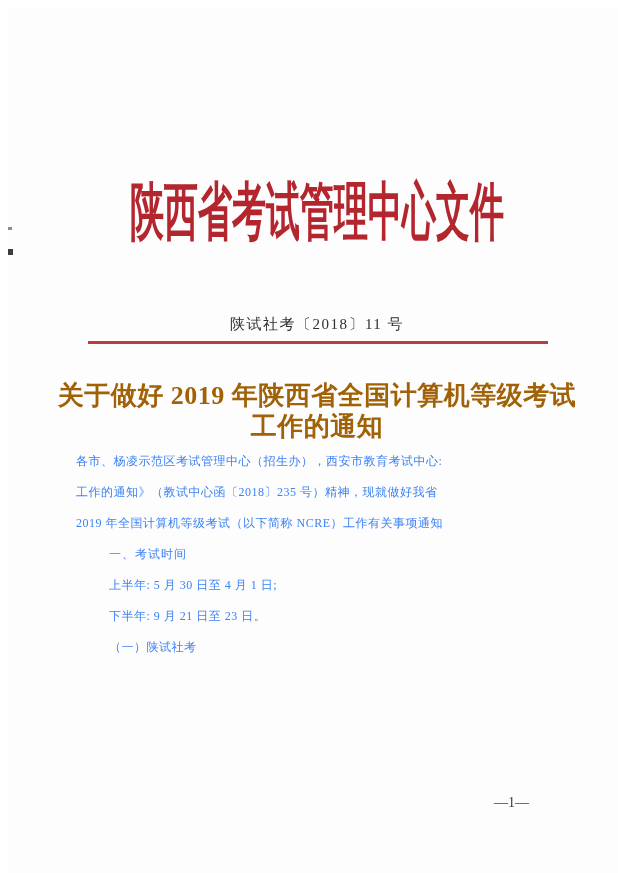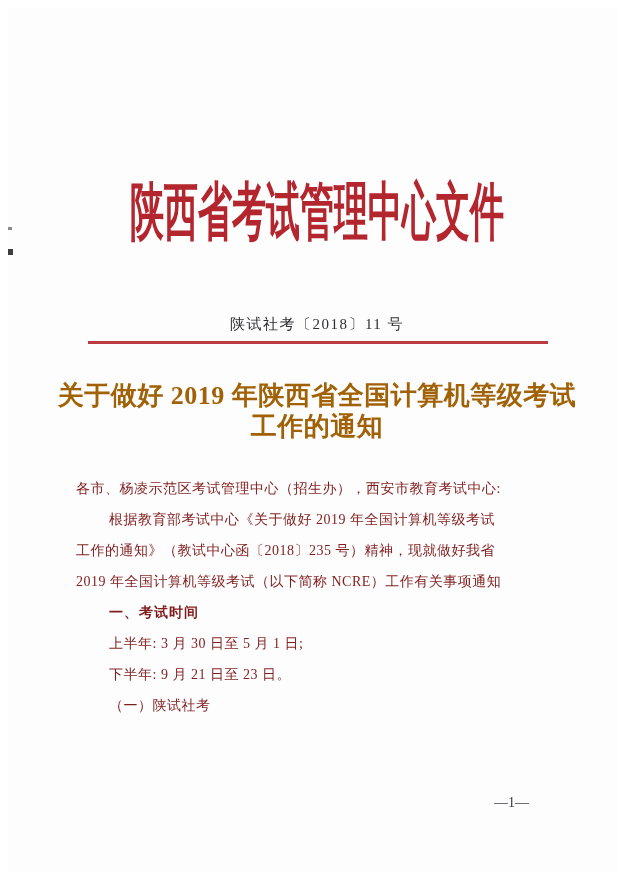--- a/index.html
+++ b/index.html
@@ -96,38 +96,38 @@
     width: 100%;
     text-align: center;
     font-size: 26px;
     line-height: 31px;
     font-weight: bold;
     letter-spacing: 0.5px;
     color: #a16207;
   }
   .doc-body {
     position: absolute;
-    top: 465px;
+    top: 438px;
     left: 68px;
     width: 482px;
-    font-size: 14px;
-    color: #7f1d1d;
+    font-size: 12px;
+    color: #3b82f6;
   }
   .doc-body p {
     margin: 0;
     padding: 0;
     line-height: 31px;
     letter-spacing: 0.5px;
     white-space: nowrap;
   }
   .doc-body p.indent {
     text-indent: 33px;
   }
   .doc-body p.bold {
-    font-weight: bold;
+    font-weight: normal;
     font-family: "Liberation Sans", sans-serif;
     letter-spacing: 1px;
   }
   .page-number {
     position: absolute;
     top: 787px;
     left: 486px;
     font-size: 14px;
     color: #3a3a40;
     letter-spacing: 0px;
@@ -151,24 +151,23 @@
 
   <div class="red-divider"></div>
 
   <div class="doc-title">
     <div>关于做好 2019 年陕西省全国计算机等级考试</div>
     <div>工作的通知</div>
   </div>
 
   <div class="doc-body">
     <p>各市、杨凌示范区考试管理中心（招生办），西安市教育考试中心:</p>
-    <p class="indent">根据教育部考试中心《关于做好 2019 年全国计算机等级考试</p>
     <p>工作的通知》（教试中心函〔2018〕235 号）精神，现就做好我省</p>
     <p>2019 年全国计算机等级考试（以下简称 NCRE）工作有关事项通知</p>
     <p class="indent bold">一、考试时间</p>
-    <p class="indent">上半年: 3 月 30 日至 5 月 1 日;</p>
+    <p class="indent">上半年: 5 月 30 日至 4 月 1 日;</p>
     <p class="indent">下半年: 9 月 21 日至 23 日。</p>
     <p class="indent">（一）陕试社考</p>
   </div>
 
   <div class="page-number">—1—</div>
 
 </div>
 
 </body></html>

